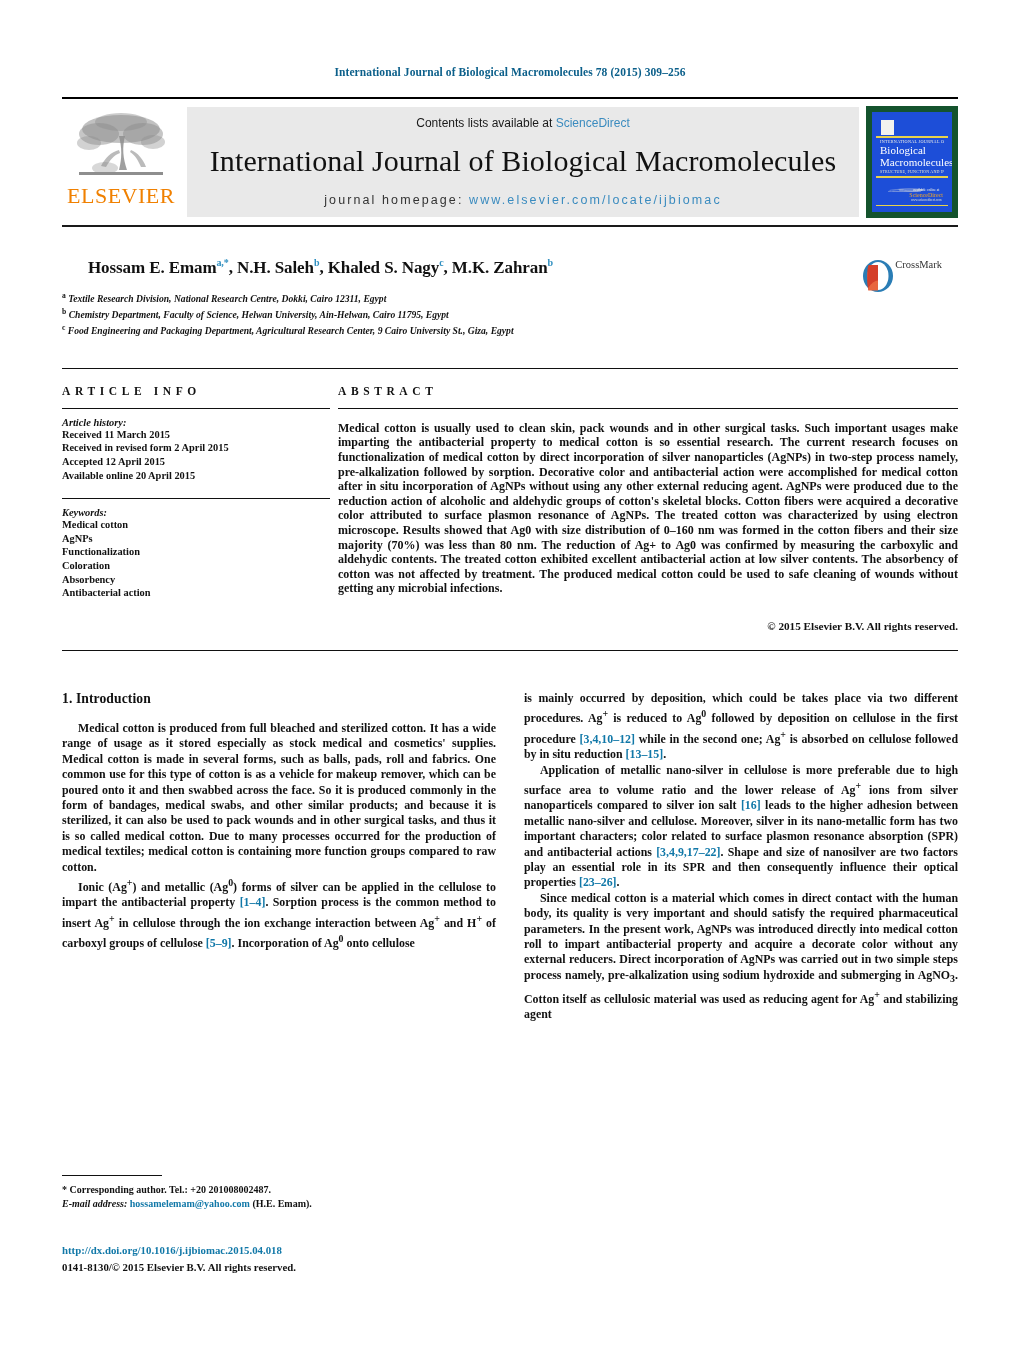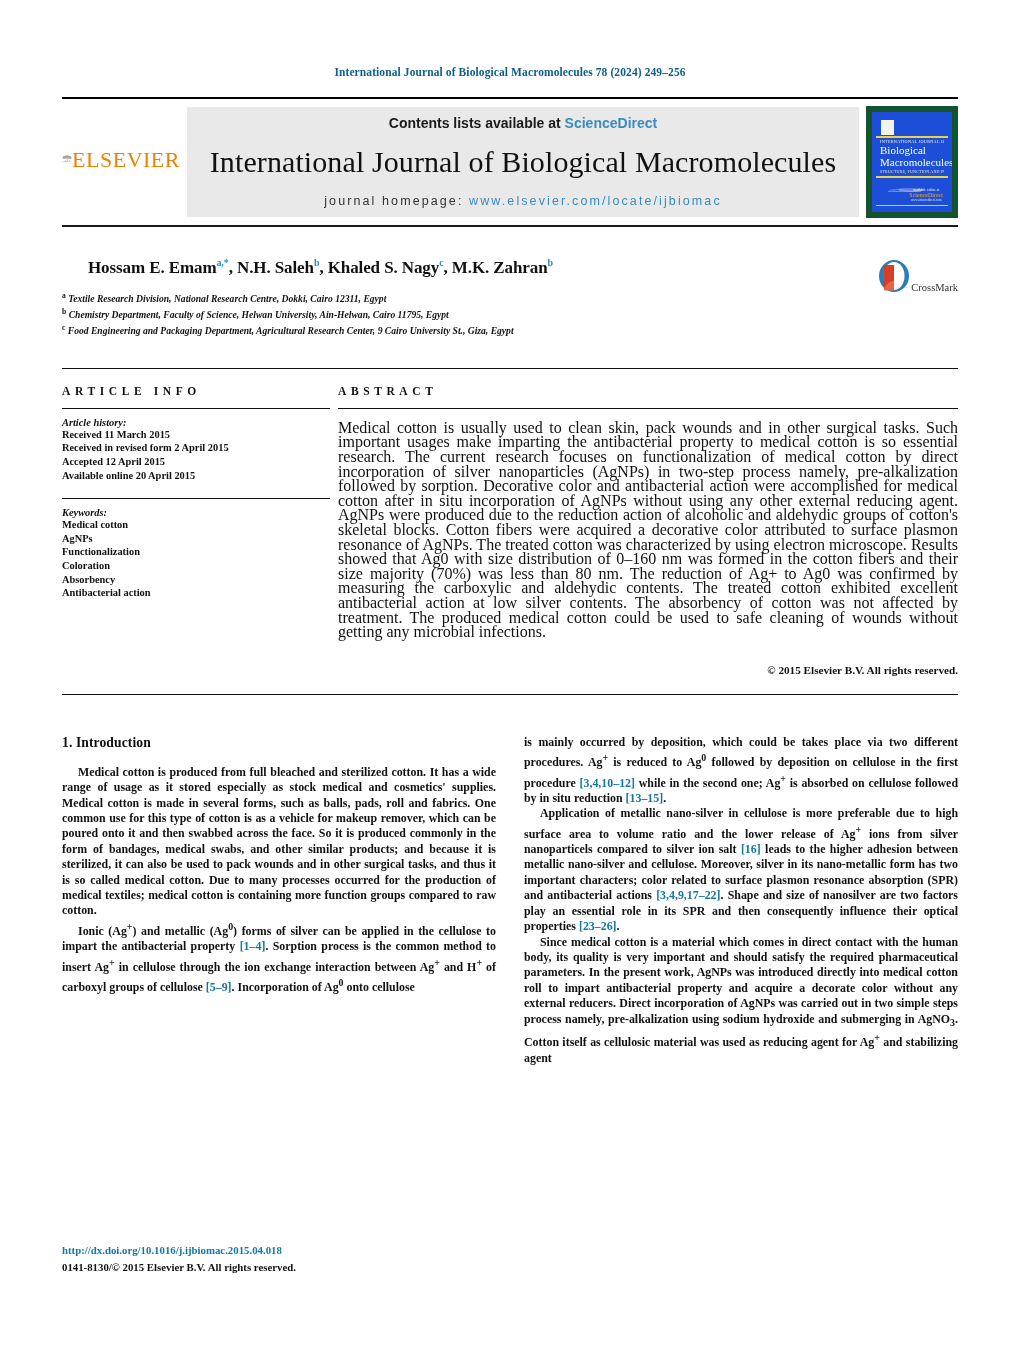--- a/index.html
+++ b/index.html
@@ -32,23 +32,24 @@
     border-top: 2.2px solid #000;
     border-bottom: 2.6px solid #1a1a1a;
     display: flex;
     align-items: stretch;
     height: 130px;
   }
   .elsevier-logo {
     width: 118px;
     flex: 0 0 118px;
     display: flex;
+    flex-direction: column;
     align-items: center;
     justify-content: flex-end;
-    padding-bottom: 6px;
+    padding-bottom: 18px;
   }
   .tree-svg { display:block; }
   .elsevier-word {
     font-family: "Liberation Serif", serif;
     color: #f08000;
     font-size: 22px;
     letter-spacing: 0.5px;
     line-height: 1;
     margin-top: 1px;
   }
@@ -58,24 +59,23 @@
     background: #e9e9e9;
     margin: 8px 7px 8px 7px;
     display: flex;
     flex-direction: column;
     justify-content: center;
     align-items: center;
     padding: 6px 0 8px;
   }
   .contents-line {
     font-family: "Liberation Sans", sans-serif;
-    font-size: 14px;
+    font-size: 12px;
     color: #1a1a1a;
     margin-bottom: 14px;
-    font-weight: bold;
   }
   .contents-line .sd { color: #3a8bbf; }
   .journal-title {
     font-family: "Liberation Serif", serif;
     font-size: 30px;
     color: #111;
     letter-spacing: 0.1px;
     margin-bottom: 15px;
   }
   .homepage-line {
@@ -130,22 +130,22 @@
     font-family: "Liberation Serif", serif;
     font-weight: normal;
     font-size: 26.5px;
     line-height: 31px;
     margin: 0;
     color: #111;
     letter-spacing: -0.1px;
   }
   .crossmark {
     position: absolute;
-    right: 0; top: 2px;
-    display: flex; align-items: flex-end; gap: 0;
+    right: 16px; top: 2px;
+    display: flex; align-items: flex-start; gap: 0;
   }
   .crossmark-label {
     font-family: "Liberation Serif", serif;
     font-size: 10.5px; color: #333;
   }
 
   .authors {
     margin-top: 19px;
     font-size: 17px;
     font-weight: bold;
@@ -185,25 +185,25 @@
     color: #111;
     margin-bottom: 11px;
   }
   .hr-thin { border: none; border-top: 1.1px solid #111; margin: 0 0 8px 0; }
 
   .info-label { font-style: italic; font-weight: bold; font-size: 10.4px; color:#111; }
   .info-line { font-size: 10.4px; line-height: 13.6px; color: #111; font-weight:bold;}
   .info-gap { height: 16px; }
 
   .abstract-body {
-    font-size: 16px;
+    font-size: 12px;
     line-height: 14.6px;
     text-align: justify;
     color: #111;
-    font-weight: normal;
+    font-weight: bold;
     margin-top: 12px;
   }
   .copyright {
     margin-top: 24px;
     text-align: right;
     font-size: 11.2px;
     font-weight: bold;
     color: #111;
   }
 
@@ -244,21 +244,21 @@
 
   .doi-block { position: absolute; left: 62px; top: 1243px; width: 480px; }
   .doi-link { font-size: 10.8px; color: #1178a8; font-weight:bold; display:block; line-height:14px;}
   .issn-line { font-size: 10.8px; color: #111; font-weight:bold; line-height:14px; }
 </style>
 </head>
 <body>
 
 <div class="page">
 
-  <div class="runninghead">International Journal of Biological Macromolecules 78 (2024) 249–256</div>
+  <div class="runninghead">International Journal of Biological Macromolecules 78 (2015) 309–256</div>
 
   <div class="masthead">
 
     <div class="elsevier-logo">
       <svg class="tree-svg" width="92" height="74" viewBox="0 0 92 74">
         <g fill="#8e8e8e">
           <ellipse cx="46" cy="19" rx="39" ry="14" opacity="0.55"></ellipse>
           <ellipse cx="24" cy="24" rx="20" ry="11" opacity="0.5"></ellipse>
           <ellipse cx="68" cy="24" rx="20" ry="11" opacity="0.5"></ellipse>
           <ellipse cx="46" cy="12" rx="26" ry="9" opacity="0.45"></ellipse>
@@ -377,19 +377,27 @@
       <p class="para">Ionic (Ag<sup>+</sup>) and metallic (Ag<sup>0</sup>) forms of silver can be applied in the cellulose to impart the antibacterial property <span class="ref">[1–4]</span>. Sorption process is the common method to insert Ag<sup>+</sup> in cellulose through the ion exchange interaction between Ag<sup>+</sup> and H<sup>+</sup> of carboxyl groups of cellulose <span class="ref">[5–9]</span>. Incorporation of Ag<sup>0</sup> onto cellulose</p>
     </div>
 
     <div class="bcol">
       <p class="para noindent">is mainly occurred by deposition, which could be takes place via two different procedures. Ag<sup>+</sup> is reduced to Ag<sup>0</sup> followed by deposition on cellulose in the first procedure <span class="ref">[3,4,10–12]</span> while in the second one; Ag<sup>+</sup> is absorbed on cellulose followed by in situ reduction <span class="ref">[13–15]</span>.</p>
       <p class="para">Application of metallic nano-silver in cellulose is more preferable due to high surface area to volume ratio and the lower release of Ag<sup>+</sup> ions from silver nanoparticels compared to silver ion salt <span class="ref">[16]</span> leads to the higher adhesion between metallic nano-silver and cellulose. Moreover, silver in its nano-metallic form has two important characters; color related to surface plasmon resonance absorption (SPR) and antibacterial actions <span class="ref">[3,4,9,17–22]</span>. Shape and size of nanosilver are two factors play an essential role in its SPR and then consequently influence their optical properties <span class="ref">[23–26]</span>.</p>
       <p class="para">Since medical cotton is a material which comes in direct contact with the human body, its quality is very important and should satisfy the required pharmaceutical parameters. In the present work, AgNPs was introduced directly into medical cotton roll to impart antibacterial property and acquire a decorate color without any external reducers. Direct incorporation of AgNPs was carried out in two simple steps process namely, pre-alkalization using sodium hydroxide and submerging in AgNO<sub>3</sub>. Cotton itself as cellulosic material was used as reducing agent for Ag<sup>+</sup> and stabilizing agent</p>
     </div>
   </div>
 
+  <div class="footnote-area">
+    <div class="fn-rule"></div>
+    <div class="fn-line">* Corresponding author. Tel.: +20 201008002487.</div>
+    <div class="fn-line">
+      <span class="ital">E-mail address:</span>
+      <span class="fn-mail">hossamelemam@yahoo.com</span><span> (H.E. Emam).</span>
+    </div>
+  </div>
 
   <div class="doi-block">
     <span class="doi-link">http://dx.doi.org/10.1016/j.ijbiomac.2015.04.018</span>
     <span class="issn-line">0141-8130/© 2015 Elsevier B.V. All rights reserved.</span>
   </div>
 
 </div>
 
 </body></html>

